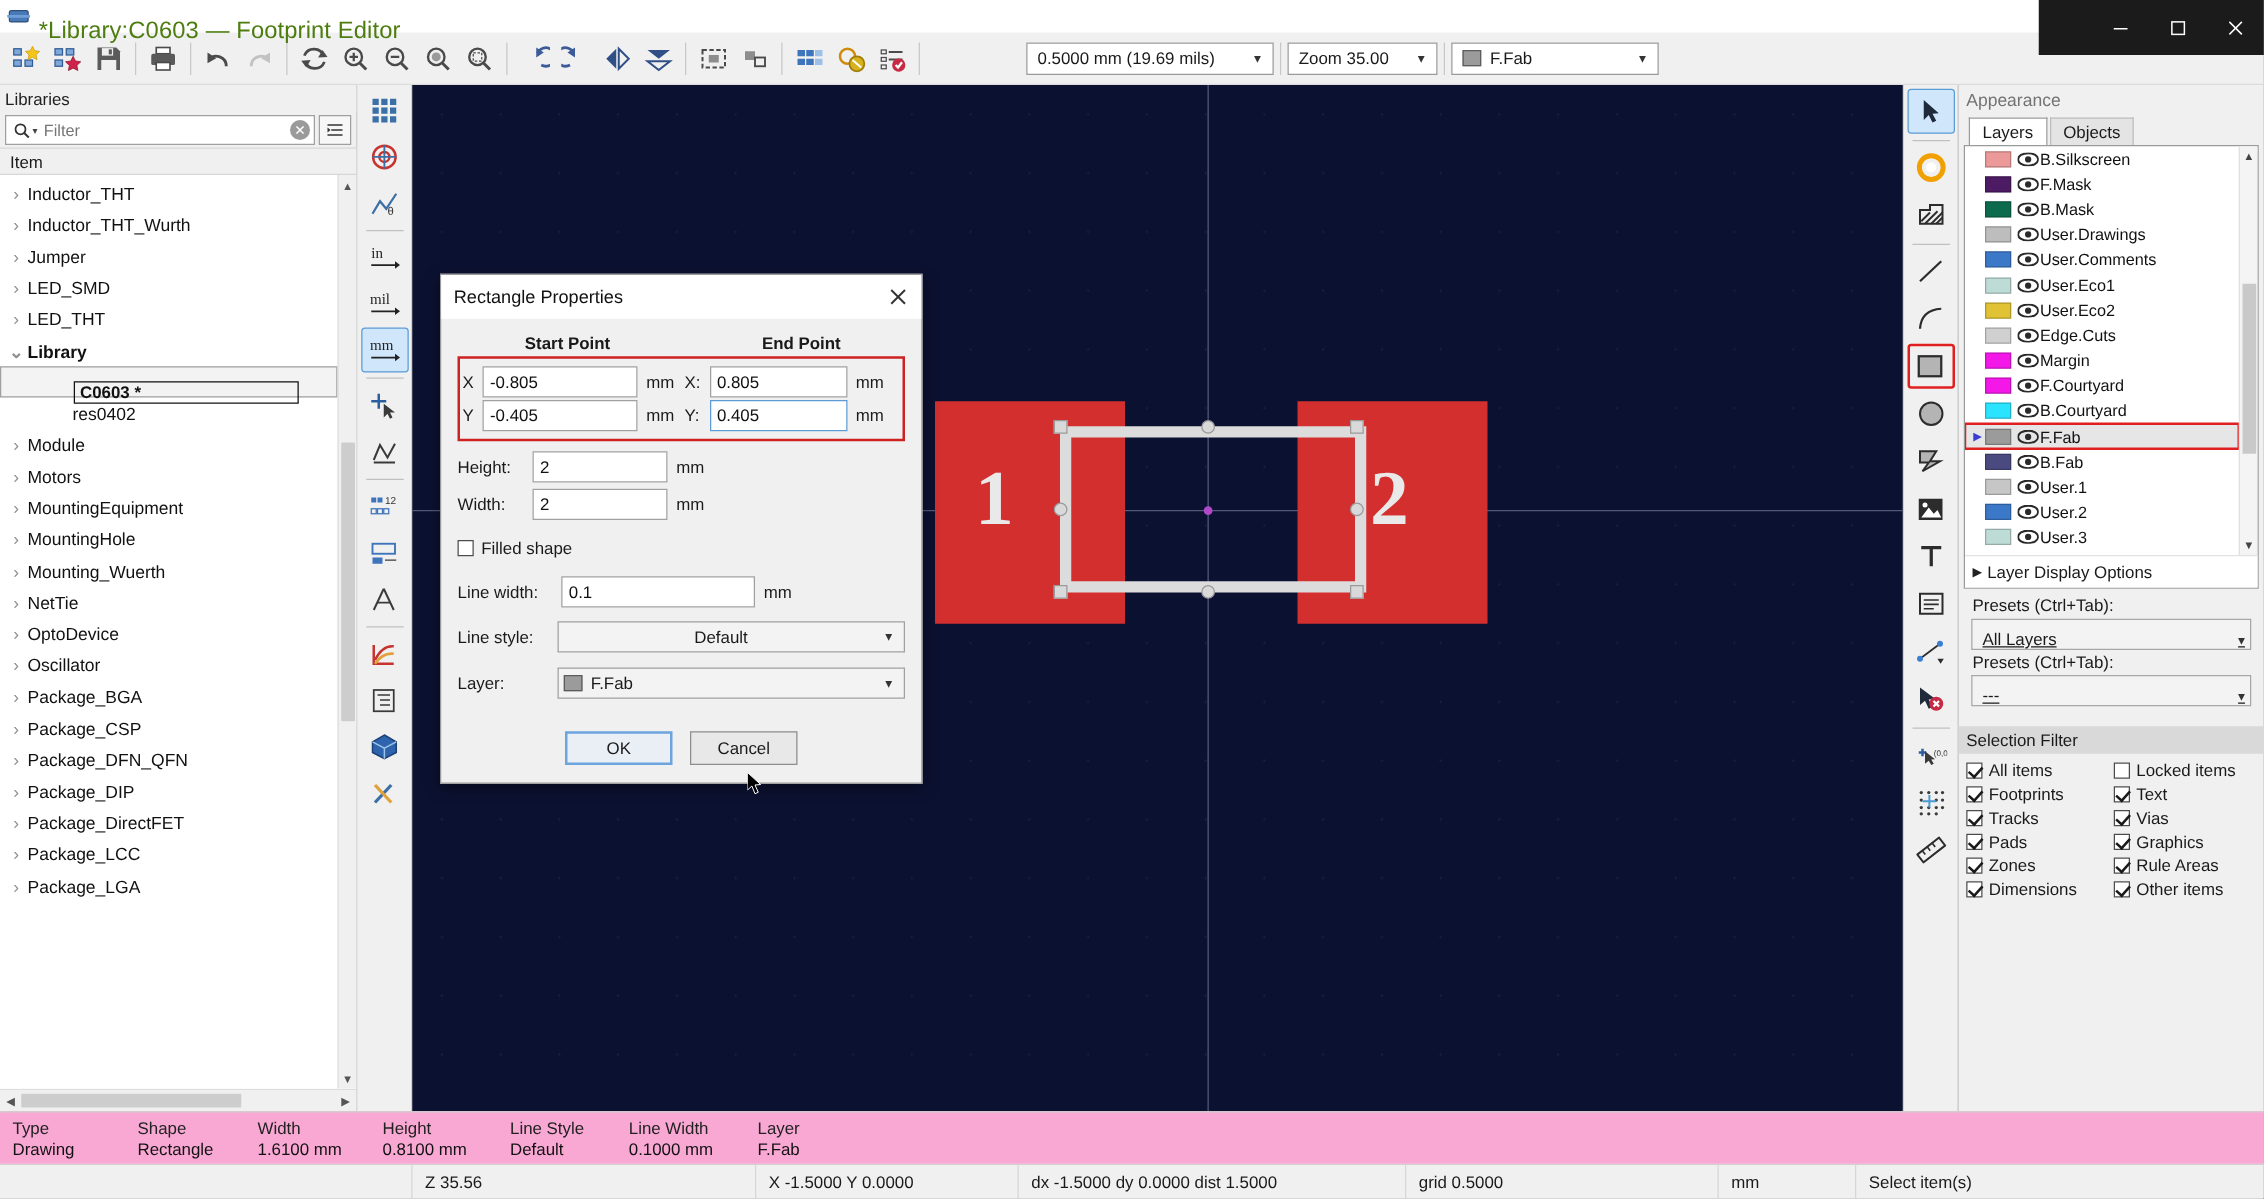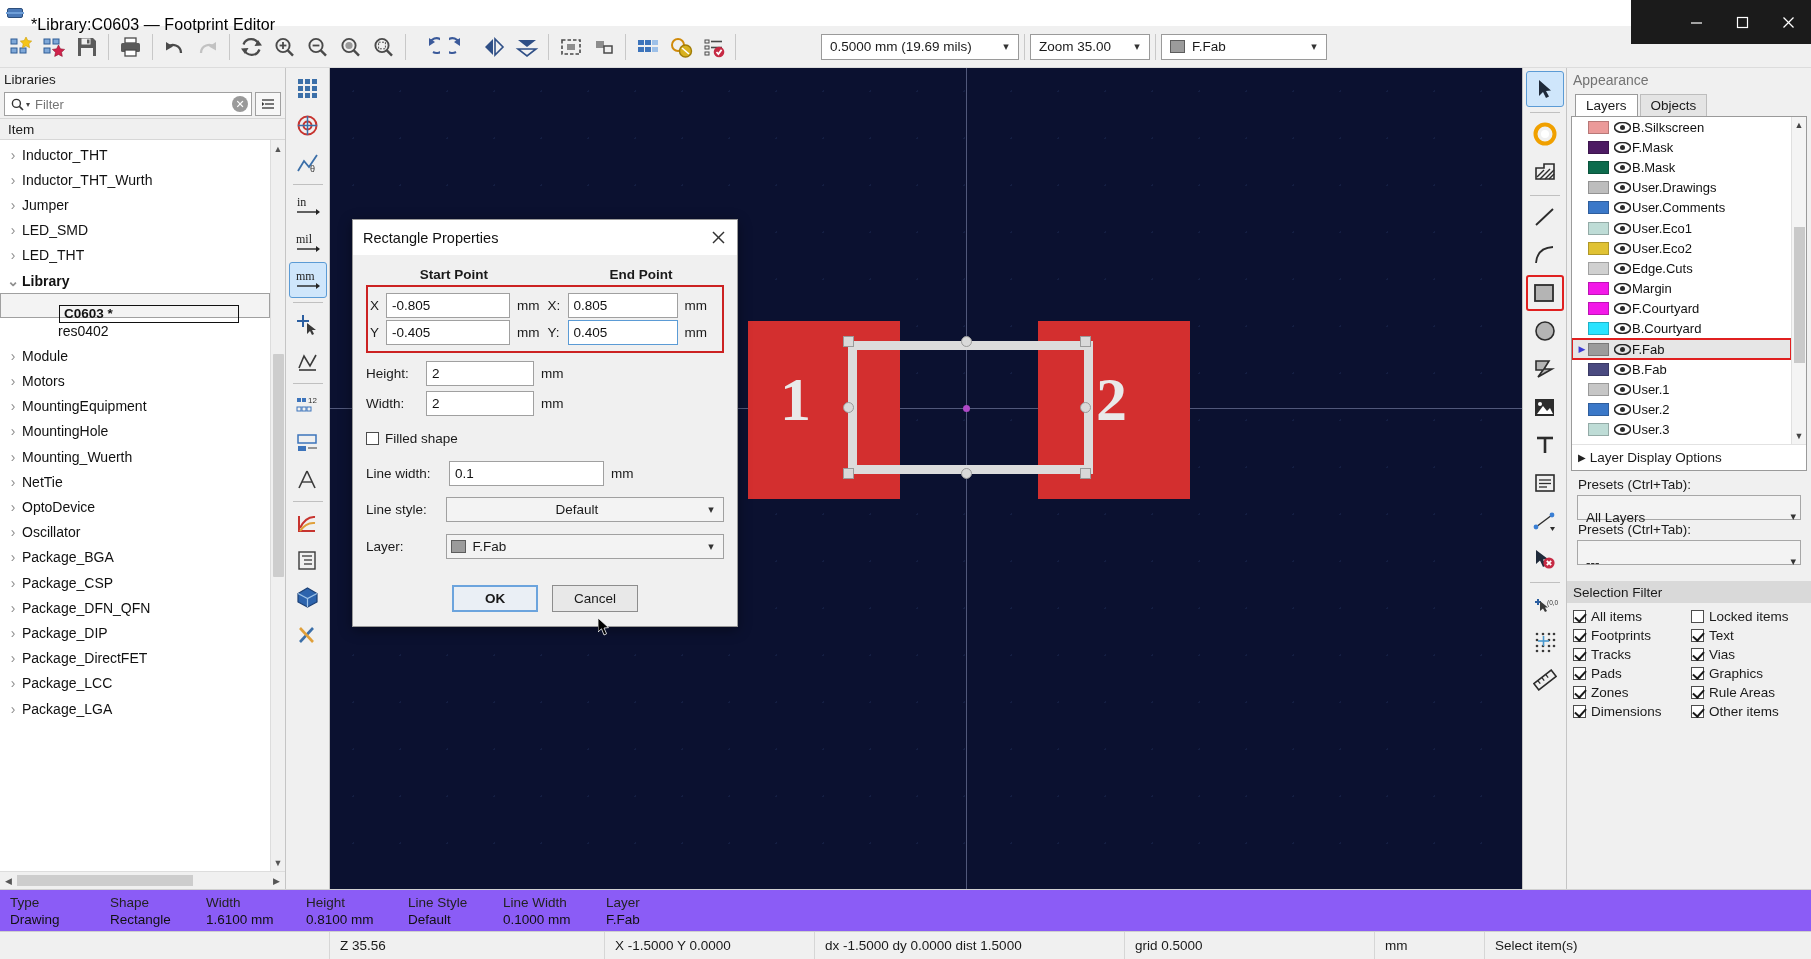--- a/index.html
+++ b/index.html
@@ -14,21 +14,21 @@
 
   
   .titlebar { height:26px; background:#ffffff; display:flex; align-items:center;
               padding-left:6px; position:relative; flex:none; }
   .titlebar .app-icon { width:18px; height:14px; margin-right:7px; position:relative; }
   .titlebar .app-icon .chip { position:absolute; inset:2px 1px; background:#4a79b8;
       border:1px solid #2d4f7c; border-radius:2px; }
   .titlebar .app-icon .chip::before, .titlebar .app-icon .chip::after{
       content:""; position:absolute; left:-2px; right:-2px; height:2px; background:#6f9fd8;}
   .titlebar .app-icon .chip::before{ top:3px;} .titlebar .app-icon .chip::after{ bottom:3px;}
-  .titlebar .title { font-size:16px; color:#000000; letter-spacing:.1px;margin-top:24px; }
+  .titlebar .title { font-size:19px; color:#4d7c0f; letter-spacing:.1px;margin-top:24px; }
   .winbtns { position:absolute; right:0; top:0; height:44px; width:180px;
              background:#1b1b1b; display:flex; align-items:center; justify-content:flex-end; }
   .winbtn { width:46px; height:44px; display:flex; align-items:center; justify-content:center;
             color:#fff; }
   .winbtn svg { display:block; }
   .winbtn.close { background:#1b1b1b; }
 
   
   .menubar { height:24px; background:#f0f0f0; display:flex; align-items:center;
              padding-left:8px; gap:0; flex:none; }
@@ -153,35 +153,35 @@
   .lscrollbar .sbtn { width:15px; height:16px; display:flex; align-items:center;
                       justify-content:center; font-size:9px; color:#444; }
   .lscrollbar .lthumb { width:11px; background:#c9c9c9; }
   .ldo { height:26px; display:flex; align-items:center; gap:4px; padding-left:6px;
          font-size:13.5px; border-top:1px solid #e2e2e2; background:#fff; }
   .ldo .caret { color:#222; font-size:10px; }
   .presetblk { margin:8px 4px 0 4px; background:#fff; border:1px solid #cfcfcf; padding:5px 6px 8px 6px; }
   .presetblk.flat { border:none; background:transparent; margin-top:2px; padding-top:2px;}
   .plabel { font-size:13.5px; margin:2px 0 3px 1px; }
   .psel { height:25px; background:#f3f3f3; border:1px solid #a7a7a7; display:flex;
-          align-items:flex-start; padding:14px 4px 0 8px; font-size:13.5px; }
+          align-items:flex-end; padding:4px 4px 0 8px; font-size:13.5px;text-decoration:underline; }
   .psel .cv { flex:1; }
   .psel .carat { font-size:11px; color:#333; }
   .secthdr { height:22px; background:#d9d9d9; display:flex; align-items:center;
              padding-left:6px; font-size:13.5px; margin:8px 0 0 0; }
   .filtergrid { display:grid; grid-template-columns:1fr 1fr; padding:5px 2px 0 6px;
                 row-gap:2px; }
   .fitem { display:flex; align-items:center; gap:5px; font-size:13.5px; height:17px; }
   .cbx { width:13px; height:13px; border:1px solid #4c4c4c; background:#fff; flex:none;
          position:relative; }
   .cbx.on::after { content:""; position:absolute; left:3px; top:0px; width:5px; height:9px;
          border:solid #1a1a1a; border-width:0 2px 2px 0; transform:rotate(42deg); }
 
   
-  .statusTop { height:42px; background:#8b5cf6; display:flex; 
+  .statusTop { height:42px; background:#f9a8d4; display:flex; 
                border-top:1px solid #d0d0d0; flex:none; position:relative; }
   .scol { display:flex; flex-direction:column; justify-content:center; height:100%;
           font-size:13.5px; }
   .scol .sh { color:#222; line-height:17px; }
   .scol .sv { color:#111; line-height:17px; }
   .statusBot { height:28px; background:#f0f0f0; border-top:1px solid #cfcfcf;
                display:flex; align-items:center; font-size:13.5px; flex:none; }
   .sbcell { padding:0 10px; height:100%; display:flex; align-items:center;
             border-right:1px solid #d6d6d6; white-space:nowrap; }
   .sbcell.nb { border-right:none; }
@@ -207,21 +207,21 @@
   .chkrow { display:flex; align-items:center; gap:6px; margin-top:15px; font-size:13.5px; }
   .sel { height:25px; background:#f3f3f3; border:1px solid #a0a0a0; display:flex;
          align-items:center; padding:0 4px; font-size:13.5px; position:relative; }
   .sel .mid { flex:1; text-align:center; }
   .sel .lft { flex:1; text-align:left; display:flex; align-items:center; gap:7px; }
   .sel .carat { width:16px; text-align:center; font-size:11px; color:#333; }
   .swatch2 { width:15px; height:13px; background:#9b9b9b; border:1px solid #5c5c5c; }
   .btnrow { display:flex; justify-content:center; gap:14px; margin-top:26px; padding-bottom:4px;}
   .btn { min-width:86px; height:27px; background:#e8e8e8; border:1px solid #8d8d8d;
          display:flex; align-items:center; justify-content:center; font-size:13.5px; }
-  .btn.def { border:2px solid #6ca4dd; background:#eaeff5;font-weight:bold; }
+  .btn.def { border:2px solid #6ca4dd; background:#eaeff5; }
   .cursor { position:absolute; left:598px; top:618px; width:13px; height:19px; z-index:70; }
 </style>
 </head>
 <body>
 
 <div class="app">
 
   <div class="titlebar">
     <div class="app-icon">
         <div class="chip"></div>

